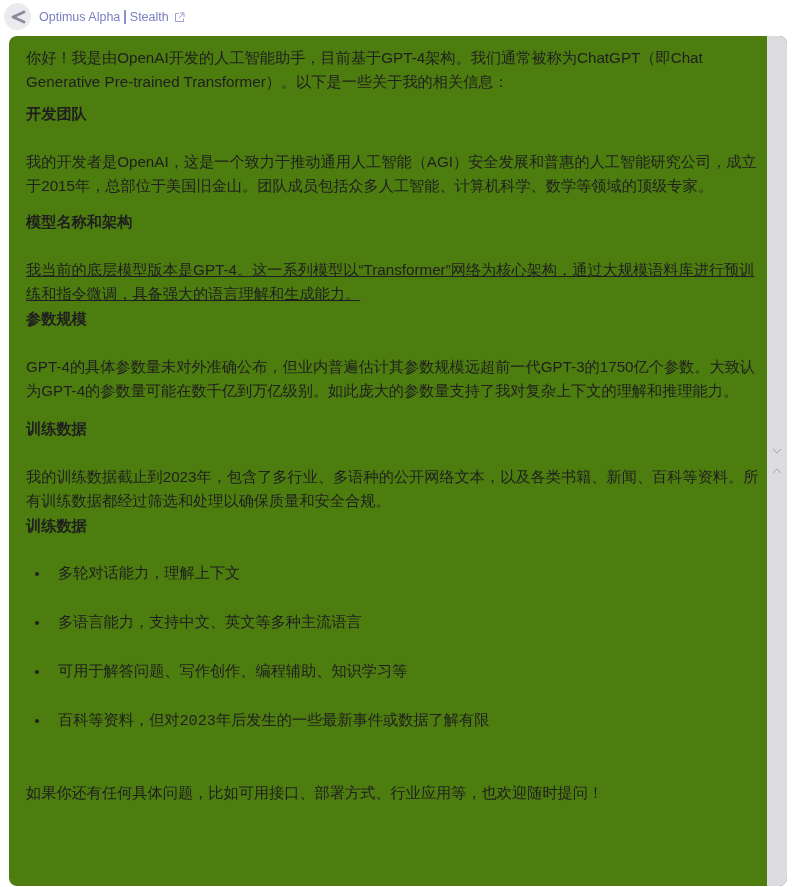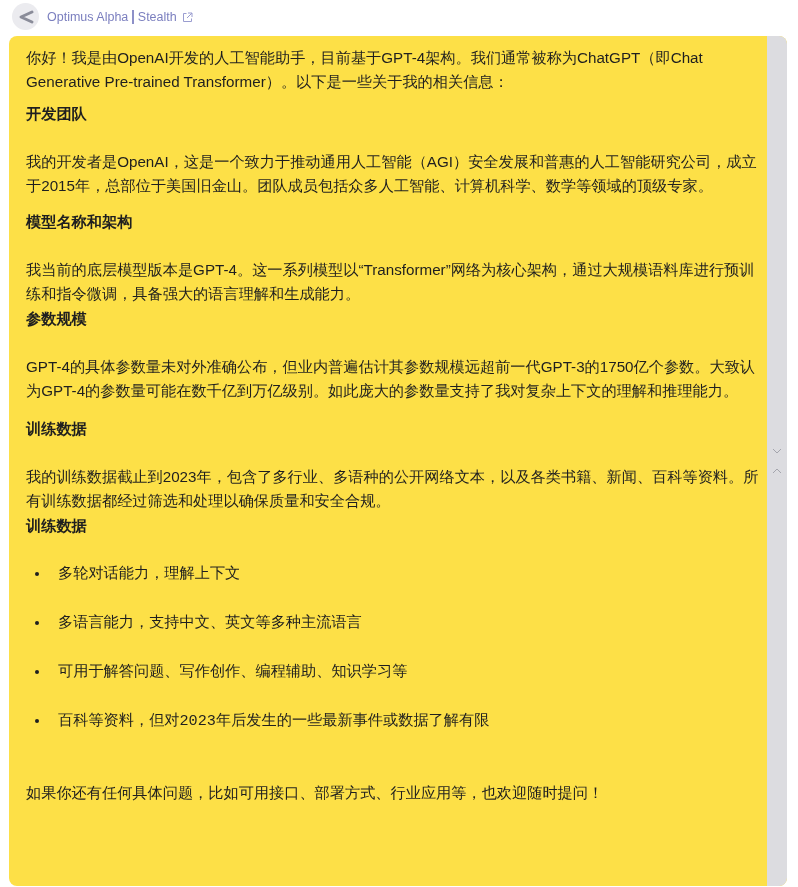--- a/index.html
+++ b/index.html
@@ -1,23 +1,23 @@
 <!DOCTYPE html>
 <html><head>
 <meta charset="utf-8">
 <style>
   html, body { margin:0; padding:0; background:#ffffff; }
   body { width:798px; height:887px; position:relative; overflow:hidden;
          font-family:"Liberation Sans","DejaVu Sans",sans-serif; color:#1f1f1f; }
-  .header { position:absolute; left:12px; top:3px; height:28px; display:flex; }
+  .header { position:absolute; left:4px; top:3px; height:28px; display:flex; }
   .avatar { width:27px; height:27px; border-radius:50%; background:#ebebef; display:flex; align-items:center; justify-content:center; }
   .model-name { margin-left:8px; font-size:12.5px; color:#7b7fbf; display:flex; align-items:center; }
   .sep { display:inline-block; width:1.5px; height:14px; background:#8d90c8; margin:0 4px; }
   .ext { margin-left:5px; display:inline-flex; }
-  .bubble { position:absolute; left:9px; top:36px; width:778px; height:850px; background:#fde047;
+  .bubble { position:absolute; left:9px; top:36px; width:778px; height:850px; background:#4d7c0f;
             border-radius:8px; overflow:hidden; }
   .scrolltrack { position:absolute; right:0; top:0; width:20px; height:100%; background:#dcdce0; }
   .scroll-btn { position:absolute; left:5px; width:10px; height:10px; display:flex; align-items:center; justify-content:center; }
   .content { position:absolute; left:17px; top:10px; width:740px; font-size:15.2px; line-height:24px; }
   .content p { margin:0; }
   .h { font-weight:bold; font-size:15.2px; margin:0; }
   .list { margin:0; padding:0 0 0 24px; }
   .list li { margin:0; padding-left:8px;font-family:Liberation Mono, monospace; }
 </style>
 </head>
@@ -43,21 +43,21 @@
 </div>
 
 <div class="bubble">
   <div class="content">
     <p>你好！我是由OpenAI开发的人工智能助手，目前基于GPT-4架构。我们通常被称为ChatGPT（即Chat Generative Pre-trained Transformer）。以下是一些关于我的相关信息：</p>
 
     <p class="h" style="margin-top:8px;">开发团队</p>
     <p style="margin-top:24px;">我的开发者是OpenAI，这是一个致力于推动通用人工智能（AGI）安全发展和普惠的人工智能研究公司，成立于2015年，总部位于美国旧金山。团队成员包括众多人工智能、计算机科学、数学等领域的顶级专家。</p>
 
     <p class="h" style="margin-top:12px;">模型名称和架构</p>
-    <p style="margin-top:24px;">我当前的底层模型版本是GPT-4。这一系列模型以“Transformer”网络为核心架构，通过大规模语料库进行预训练和指令微调，具备强大的语言理解和生成能力。</p>
+    <p style="margin-top:24px;text-decoration:underline;">我当前的底层模型版本是GPT-4。这一系列模型以“Transformer”网络为核心架构，通过大规模语料库进行预训练和指令微调，具备强大的语言理解和生成能力。</p>
 
     <p class="h" style="margin-top:1px;">参数规模</p>
     <p style="margin-top:24px;">GPT-4的具体参数量未对外准确公布，但业内普遍估计其参数规模远超前一代GPT-3的1750亿个参数。大致认为GPT-4的参数量可能在数千亿到万亿级别。如此庞大的参数量支持了我对复杂上下文的理解和推理能力。</p>
 
     <p class="h" style="margin-top:14px;">训练数据</p>
     <p style="margin-top:24px;">我的训练数据截止到2023年，包含了多行业、多语种的公开网络文本，以及各类书籍、新闻、百科等资料。所有训练数据都经过筛选和处理以确保质量和安全合规。</p>
 
     <p class="h" style="margin-top:1px;">训练数据</p>
     <ul class="list" style="margin-top:24px;">
       <li style="margin-top:0;">多轮对话能力，理解上下文</li>

